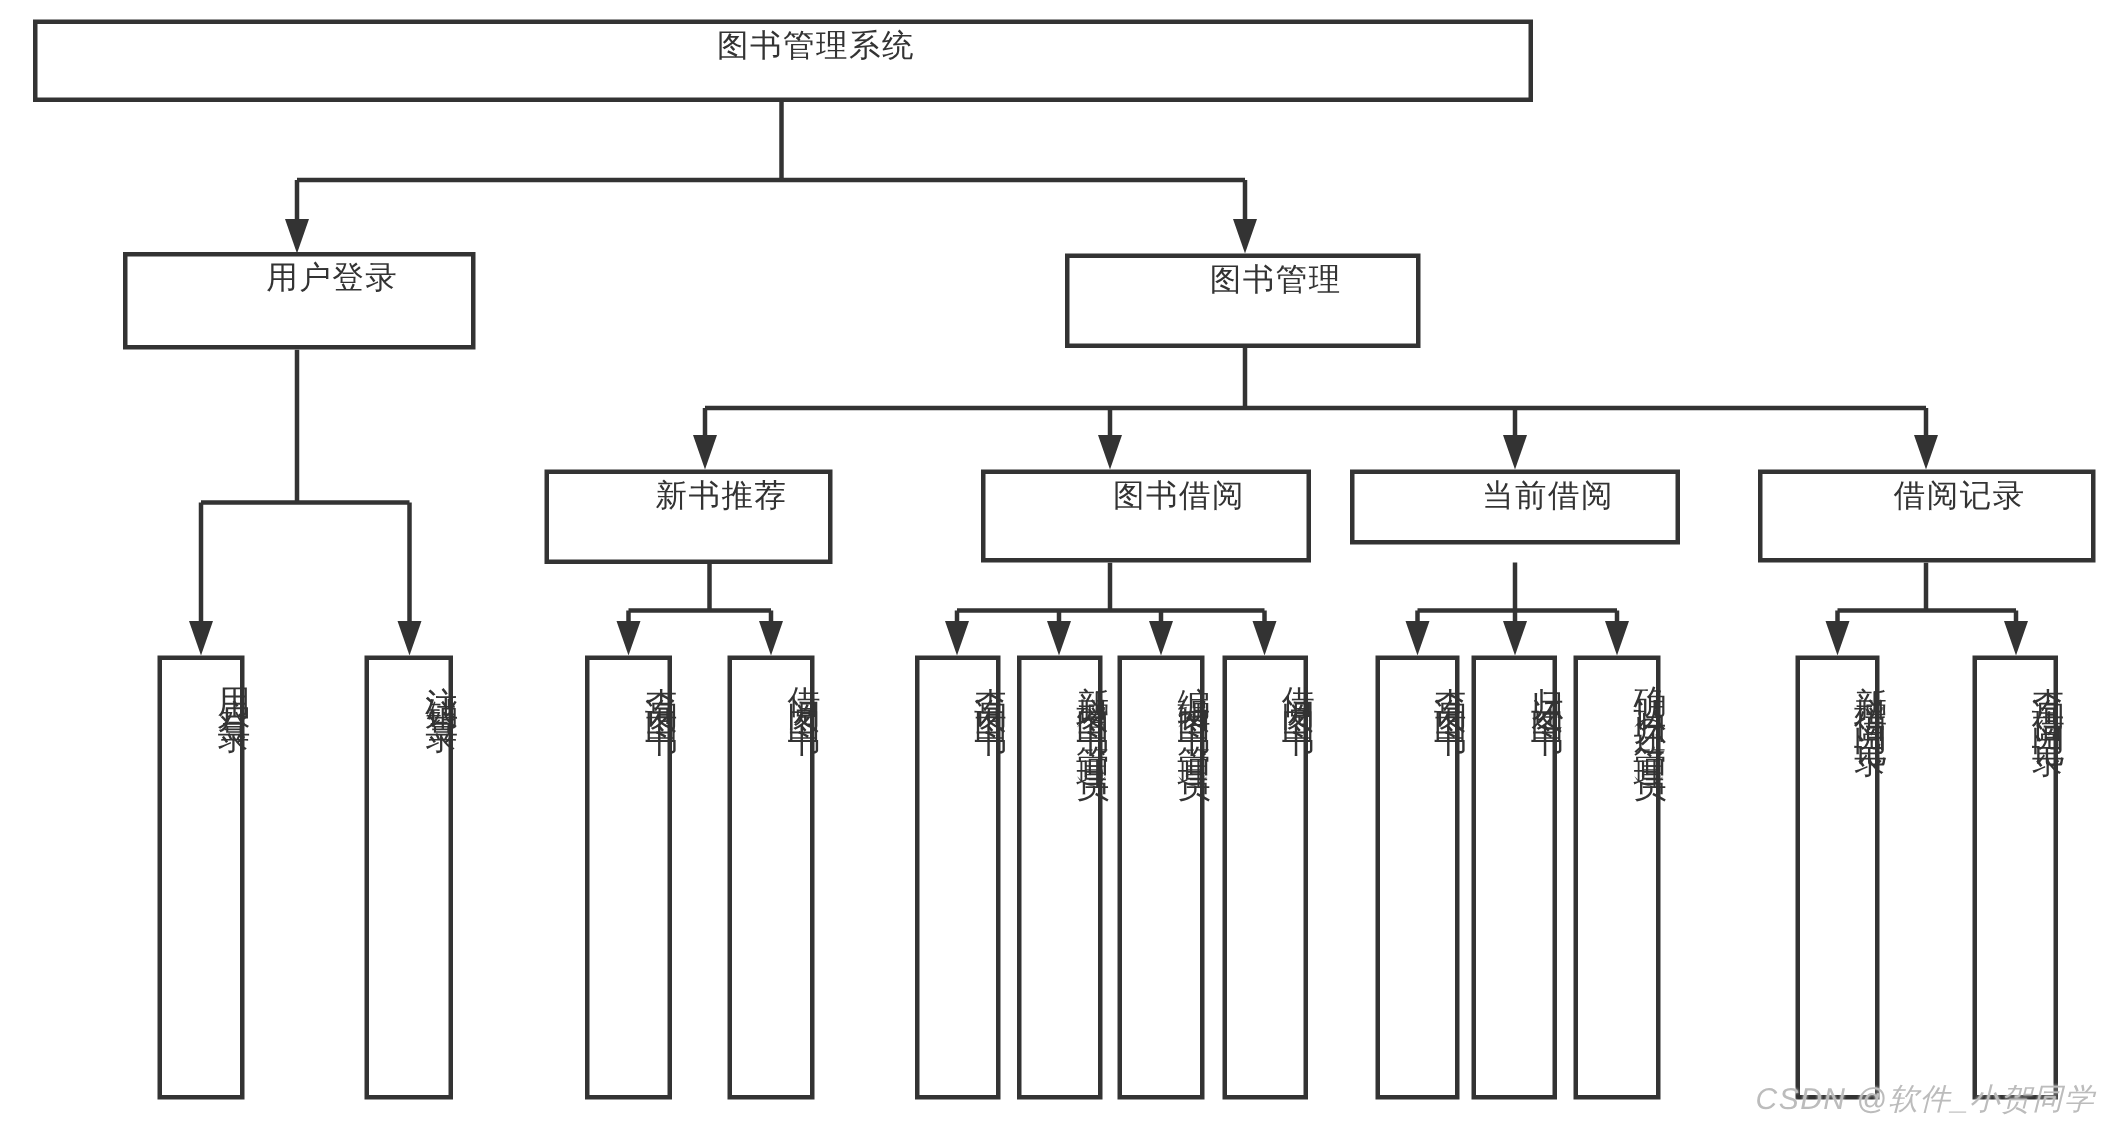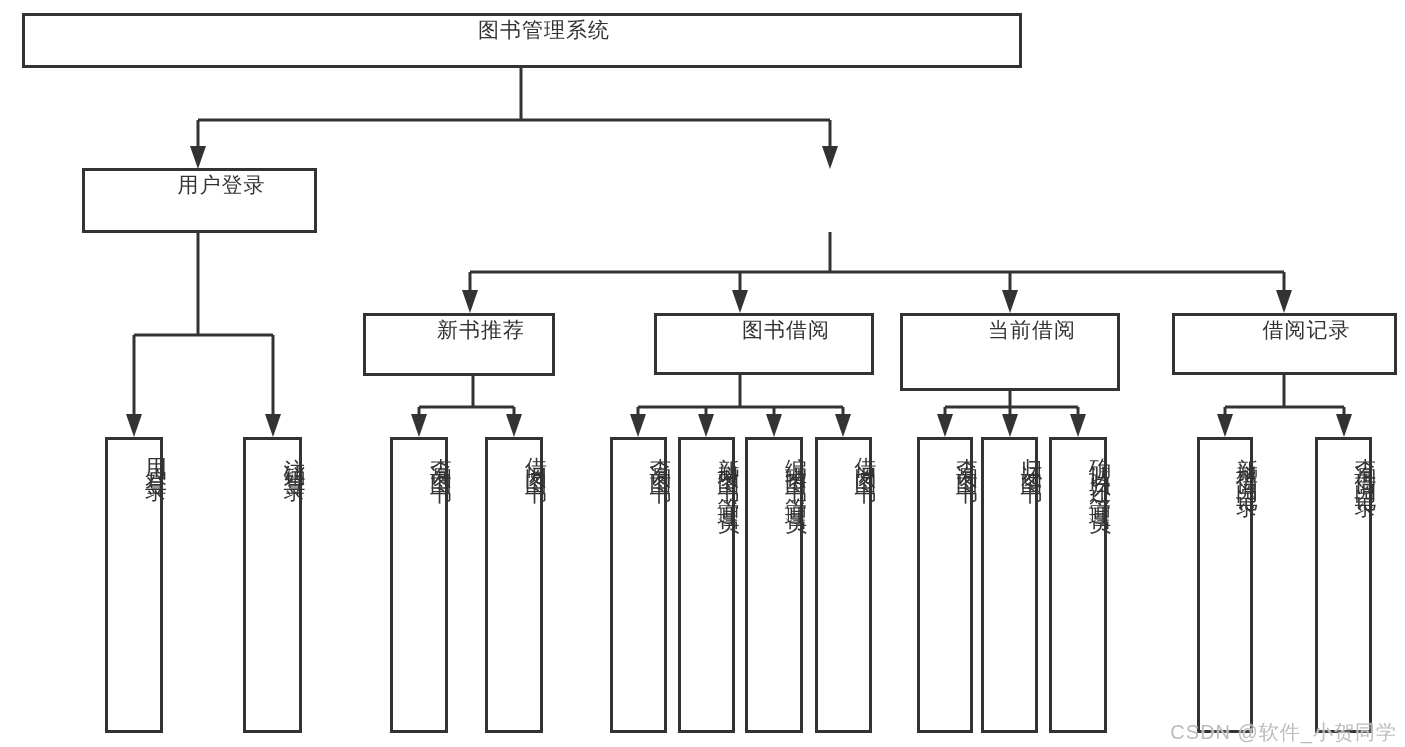--- a/index.html
+++ b/index.html
@@ -34,21 +34,21 @@
     font-size: 22px;
     letter-spacing: 8px;
     line-height: 1;
   }
   
   #node-root            { left: 22px;   top: 13px;  width: 1000px; height: 55px; }
   #node-user-login      { left: 82px;   top: 168px; width: 235px;  height: 65px; }
   #node-book-mgmt       { left: 710px;  top: 169px; width: 237px;  height: 63px; }
   #node-new-book-rec    { left: 363px;  top: 313px; width: 192px;  height: 63px; }
   #node-book-borrow     { left: 630px;  top: 313px; width: 220px;  height: 62px; margin-left: 24px; }
-  #node-current-borrow  { left: 900px;  top: 313px; width: 220px;  height: 78px; }
+  #node-current-borrow  { left: 900px;  top: 313px; width: 220px;  height: 50px; }
   #node-borrow-records  { left: 1172px; top: 313px; width: 225px;  height: 62px; }
   #leaf-login           { left: 105px;  top: 437px; width: 58px; height: 296px; }
   #leaf-logout          { left: 243px;  top: 437px; width: 59px; height: 296px; }
   #leaf-rec-query       { left: 390px;  top: 437px; width: 58px; height: 296px; }
   #leaf-rec-borrow      { left: 485px;  top: 437px; width: 58px; height: 296px; }
   #leaf-bb-query        { left: 610px;  top: 437px; width: 57px; height: 296px; }
   #leaf-bb-add          { left: 678px;  top: 437px; width: 57px; height: 296px; }
   #leaf-bb-edit         { left: 745px;  top: 437px; width: 58px; height: 296px; }
   #leaf-bb-borrow       { left: 815px;  top: 437px; width: 57px; height: 296px; }
   #leaf-cb-query        { left: 917px;  top: 437px; width: 56px; height: 296px; }
@@ -58,20 +58,21 @@
   #leaf-br-query        { left: 1315px; top: 437px; width: 57px; height: 296px; }
   #watermark {
     position: absolute;
     right: 8px;
     bottom: 1px;
     font-size: 20px;
     color: #bcbcbc;
     letter-spacing: 1px;
     text-shadow: 0 0 2px #ffffff;
     white-space: nowrap;
+    font-style: italic;
   }
 </style>
 </head>
 <body>
 
 <div id="canvas">
 
   <svg id="connectors" viewBox="0 0 1405 747" xmlns="http://www.w3.org/2000/svg">
     <g stroke="#333333" stroke-width="3" fill="none">
 
@@ -138,20 +139,23 @@
     </g>
   </svg>
 
   <div id="node-root" class="hbox">
     <span>图书管理系统</span>
   </div>
 
   <div id="node-user-login" class="hbox">
     <span>用户登录</span>
   </div>
+  <div id="node-book-mgmt" class="hbox">
+    <span>图书管理</span>
+  </div>
 
   <div id="node-new-book-rec" class="hbox">
     <span>新书推荐</span>
   </div>
   <div id="node-book-borrow" class="hbox">
     <span>图书借阅</span>
   </div>
   <div id="node-current-borrow" class="hbox">
     <span>当前借阅</span>
   </div>

